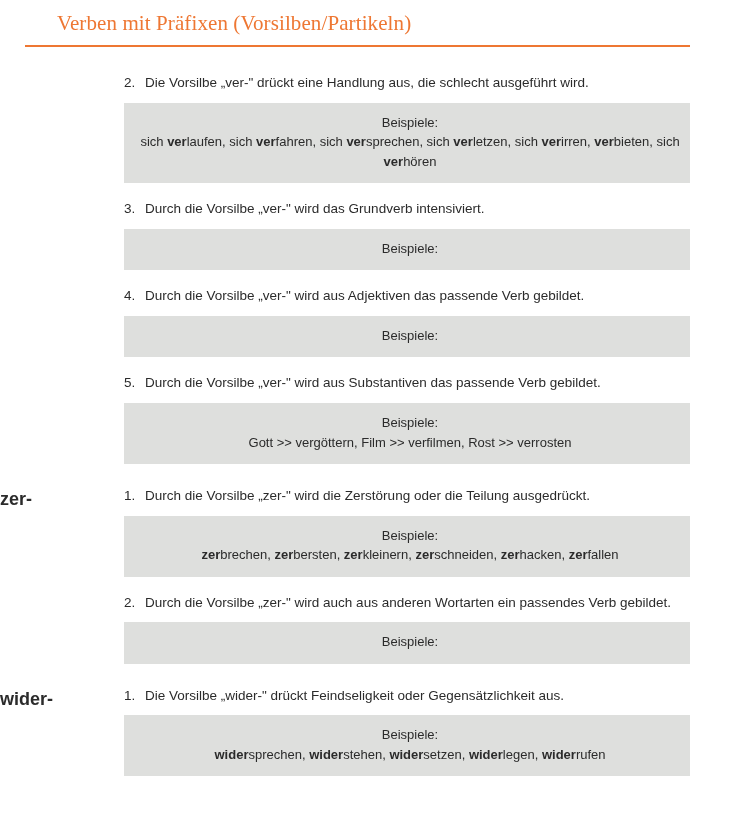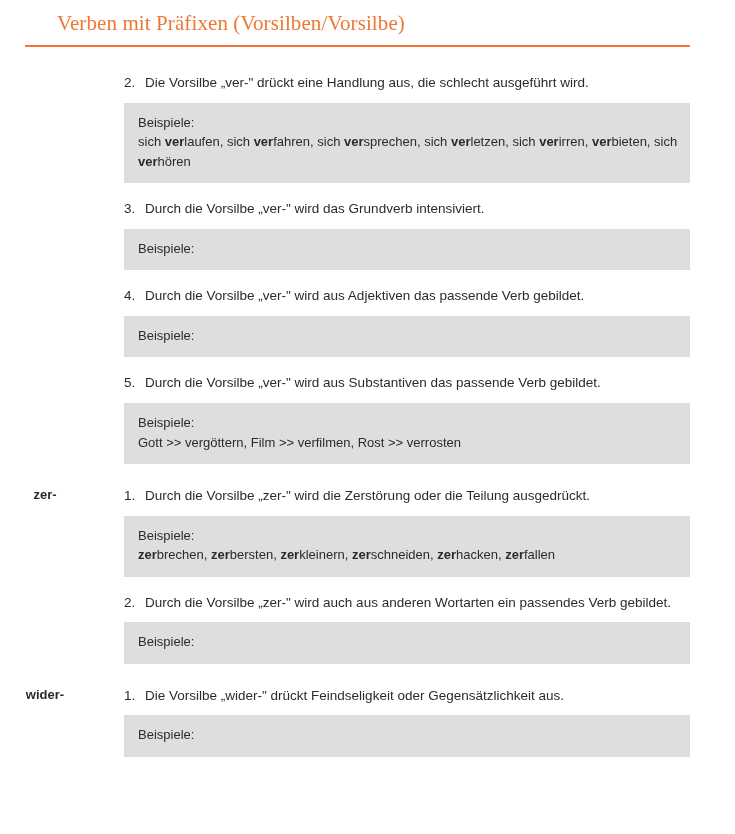--- a/index.html
+++ b/index.html
@@ -47,22 +47,22 @@
 
   .section {
     position: relative;
   }
 
   
   .gutter-label {
     position: absolute;
     left: 0;
     width: 90px;
-    text-align: center;
-    font-size: 13px;
+    text-align: left;
+    font-size: 18px;
     font-weight: bold;
     color: #2b2b2b;
     line-height: 1.45;
   }
 
   .rule-item {
     position: relative;
     margin: 0 45px 0 124px;
     padding: 0 0 0 21px;
     font-size: 13.5px;
@@ -77,20 +77,21 @@
     text-align: left;
   }
 
   .examples-box {
     background: #dedfdd;
     margin: 10px 45px 0 124px;
     padding: 10px 8px 12px 14px;
     font-size: 13px;
     line-height: 1.5;
     color: #2b2b2b;
+    text-align: center;
   }
   .examples-label {
     display: block;
   }
   .examples-list {
     display: block;
   }
   .examples-list b,
   .examples-box b {
     font-weight: bold;
@@ -99,21 +100,21 @@
 
   .rule-block { margin-top: 16px; }
   .rule-block.first { margin-top: 0; }
   .section-gap { margin-top: 22px; }
 </style>
 </head>
 <body>
 
 <div class="page">
 
-  <h1 class="doc-title">Verben mit Präfixen (Vorsilben/Vorsilbe)</h1>
+  <h1 class="doc-title">Verben mit Präfixen (Vorsilben/Partikeln)</h1>
 
   <hr class="title-rule">
 
   <div class="content">
 
   <div class="section">
         <div class="rule-block first" style="position: relative;">
           <div class="rule-item"><span class="rule-num">2.</span><span>Die Vorsilbe „ver-" drückt eine Handlung aus, die schlecht ausgeführt wird.</span></div>
           <div class="examples-box">
             <span class="examples-label">Beispiele:</span>
@@ -155,18 +156,19 @@
             <span class="examples-label">Beispiele:</span>
           </div>
         </div>
       </div>
       <div class="section section-gap">
         <div class="rule-block" style="position: relative;">
           <div class="gutter-label">wider-</div>
           <div class="rule-item"><span class="rule-num">1.</span><span>Die Vorsilbe „wider-" drückt Feindseligkeit oder Gegensätzlichkeit aus.</span></div>
           <div class="examples-box">
             <span class="examples-label">Beispiele:</span>
+            <span class="examples-list"><b>wider</b>sprechen, <b>wider</b>stehen, <b>wider</b>setzen, <b>wider</b>legen, <b>wider</b>rufen</span>
           </div>
         </div>
       </div>
     </div>
 
 </div>
 
 </body></html>

